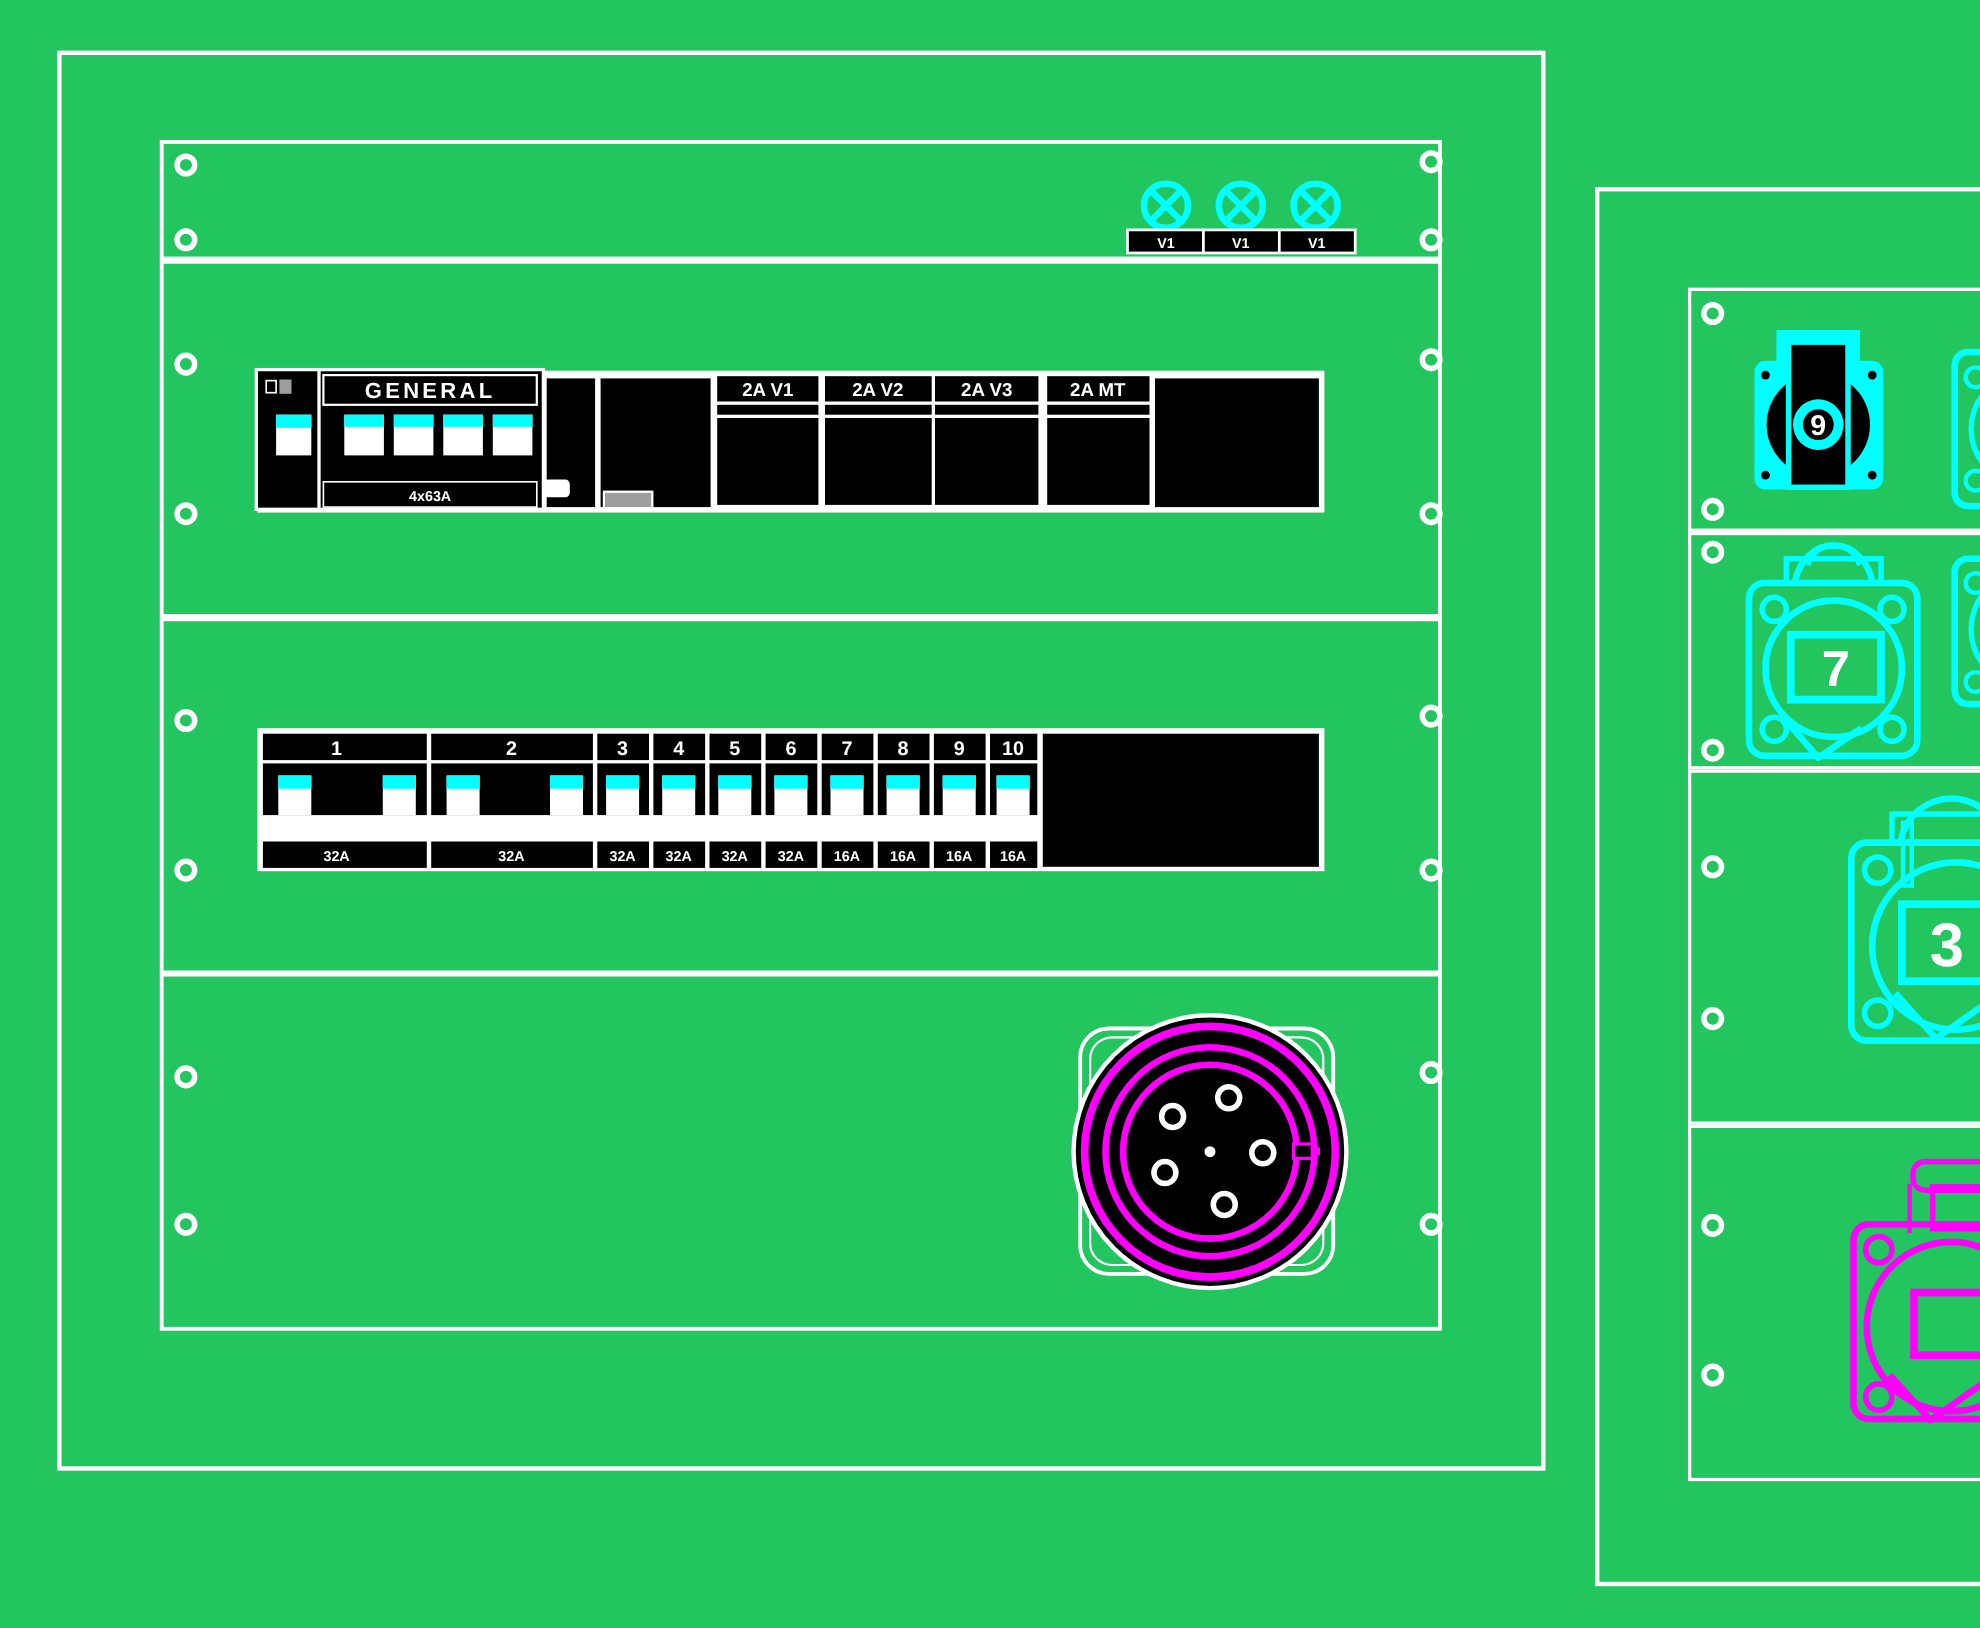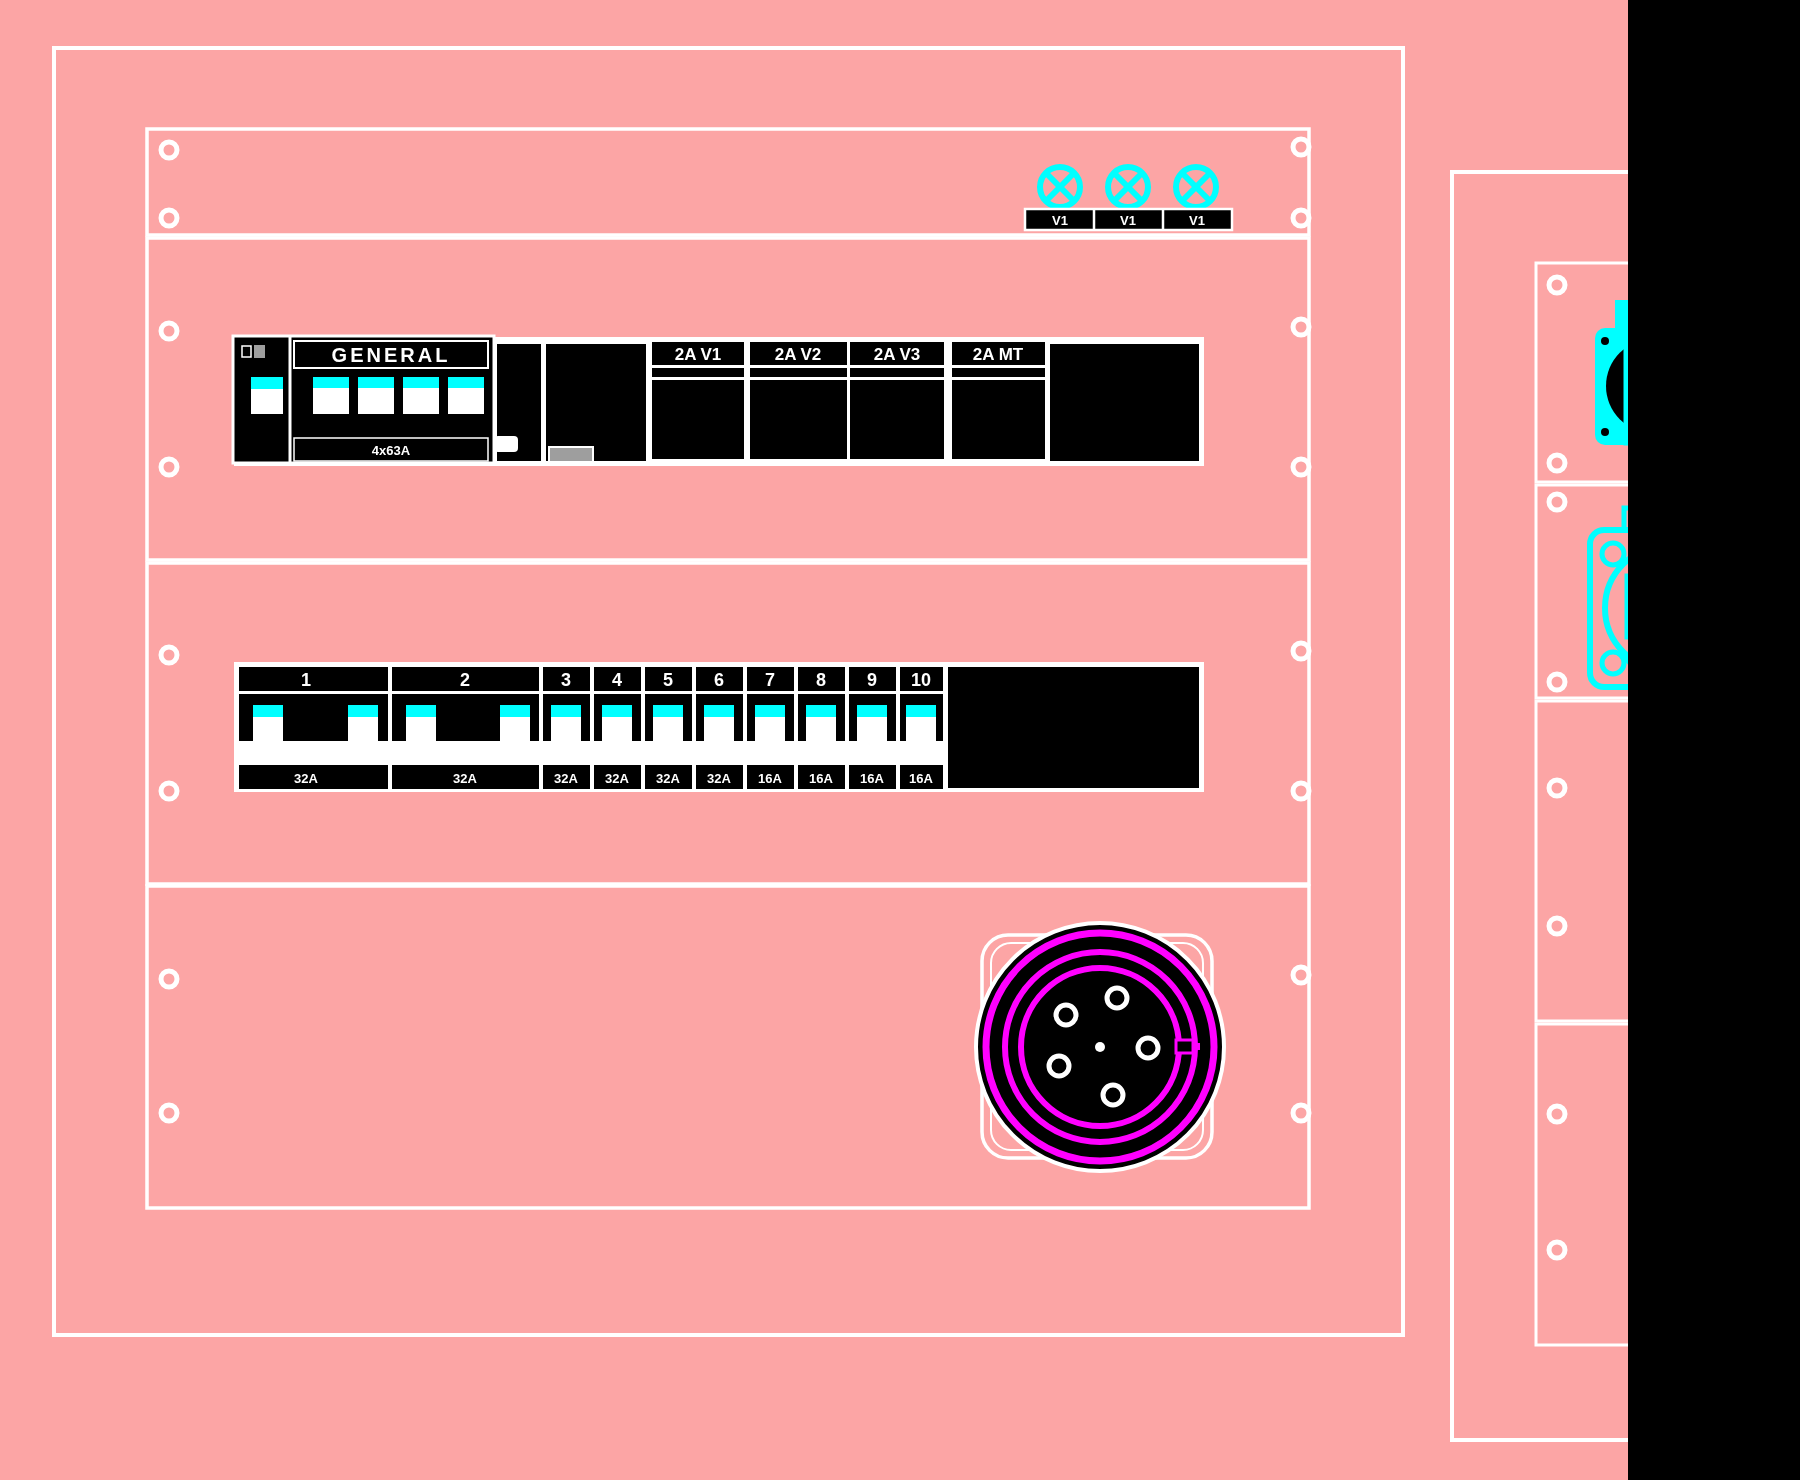--- a/index.html
+++ b/index.html
@@ -1,16 +1,16 @@
 <!DOCTYPE html>
 <html><head>
 <meta charset="utf-8">
 <style>
   html,body{margin:0;padding:0;background:#000;}
-  #canvas{position:relative;width:1628px;height:1480px;background:#fca5a5;overflow:hidden;}
+  #canvas{position:relative;width:1800px;height:1480px;background:#22c55e;overflow:hidden;}
   svg{position:absolute;left:0;top:0;}
   svg text{font-family:"Liberation Sans","DejaVu Sans",sans-serif;font-weight:bold;fill:#ffffff;text-anchor:middle;}
 </style>
 </head>
 <body>
 
 <div id="canvas">
 <svg width="1800" height="1480" viewBox="0 0 1800 1480">
 
   <g>

